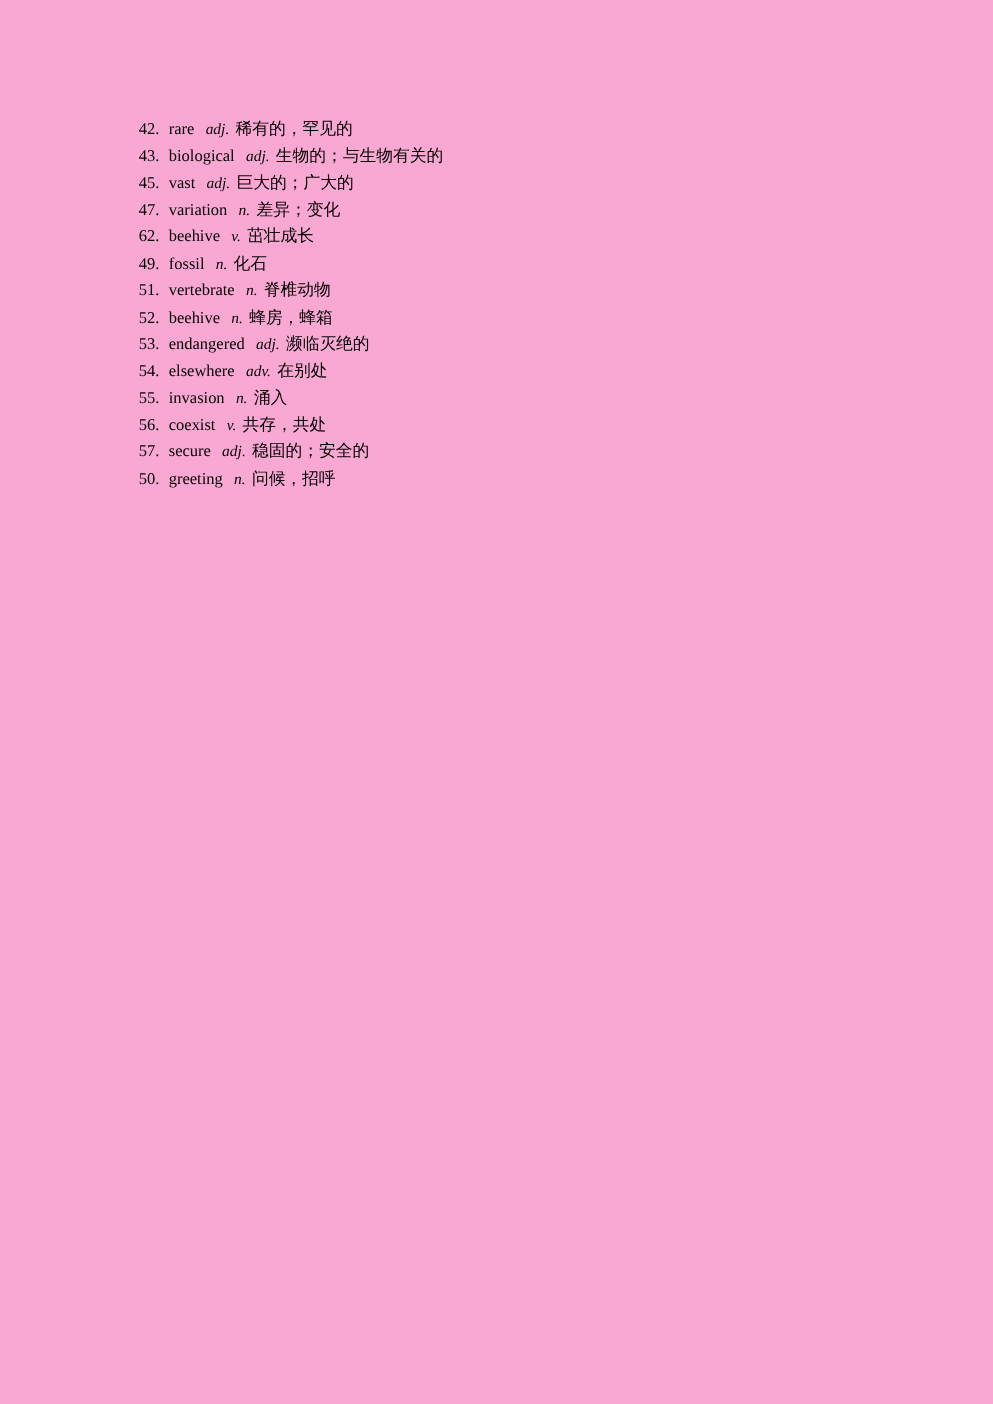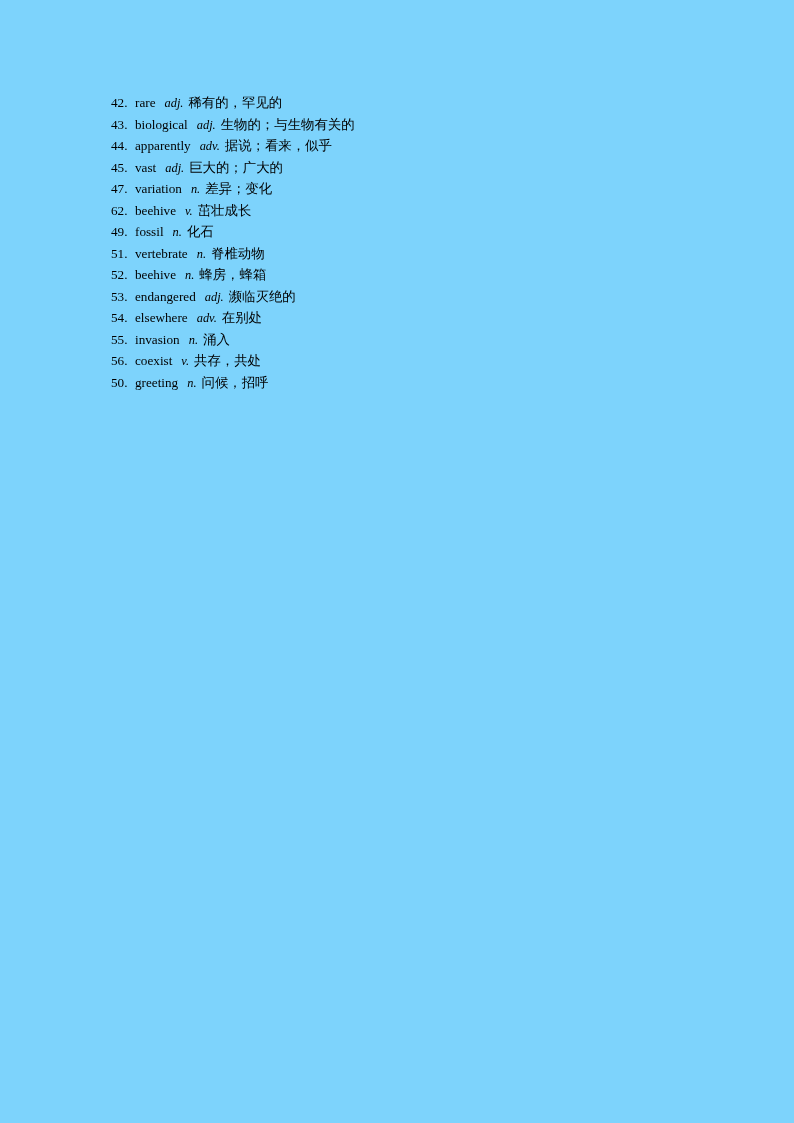--- a/index.html
+++ b/index.html
@@ -17,21 +17,21 @@
     color: #000000;
     -webkit-font-smoothing: none;
   }
 
   .page {
     position: absolute;
     left: 0;
     top: 0;
     width: 794px;
     height: 1123px;
-    background: #7dd3fc;
+    background: #f9a8d4;
   }
 
   .vocab-list {
     position: absolute;
     left: 111px;
     top: 92px;
     width: 620px;
     margin: 0;
     padding: 0;
     list-style: none;
@@ -75,26 +75,26 @@
     letter-spacing: 0px;
   }
 </style>
 </head>
 <body>
 
 <div class="page">
   <ol class="vocab-list" id="vocab-list">
       <li class="vocab-entry"><span class="entry-num">42.</span><span class="entry-word">rare</span><span class="entry-pos">adj.</span><span class="entry-def">稀有的，罕见的</span></li>
       <li class="vocab-entry"><span class="entry-num">43.</span><span class="entry-word">biological</span><span class="entry-pos">adj.</span><span class="entry-def">生物的；与生物有关的</span></li>
-      <li class="vocab-entry"><span class="entry-num">44.</span><span class="entry-word">apparently</span><span class="entry-pos">adv.</span><span class="entry-def">据说；看来，似乎</span></li>
       <li class="vocab-entry"><span class="entry-num">45.</span><span class="entry-word">vast</span><span class="entry-pos">adj.</span><span class="entry-def">巨大的；广大的</span></li>
       <li class="vocab-entry"><span class="entry-num">47.</span><span class="entry-word">variation</span><span class="entry-pos">n.</span><span class="entry-def">差异；变化</span></li>
       <li class="vocab-entry"><span class="entry-num">62.</span><span class="entry-word">beehive</span><span class="entry-pos">v.</span><span class="entry-def">茁壮成长</span></li>
       <li class="vocab-entry"><span class="entry-num">49.</span><span class="entry-word">fossil</span><span class="entry-pos">n.</span><span class="entry-def">化石</span></li>
       <li class="vocab-entry"><span class="entry-num">51.</span><span class="entry-word">vertebrate</span><span class="entry-pos">n.</span><span class="entry-def">脊椎动物</span></li>
       <li class="vocab-entry"><span class="entry-num">52.</span><span class="entry-word">beehive</span><span class="entry-pos">n.</span><span class="entry-def">蜂房，蜂箱</span></li>
       <li class="vocab-entry"><span class="entry-num">53.</span><span class="entry-word">endangered</span><span class="entry-pos">adj.</span><span class="entry-def">濒临灭绝的</span></li>
       <li class="vocab-entry"><span class="entry-num">54.</span><span class="entry-word">elsewhere</span><span class="entry-pos">adv.</span><span class="entry-def">在别处</span></li>
       <li class="vocab-entry"><span class="entry-num">55.</span><span class="entry-word">invasion</span><span class="entry-pos">n.</span><span class="entry-def">涌入</span></li>
       <li class="vocab-entry"><span class="entry-num">56.</span><span class="entry-word">coexist</span><span class="entry-pos">v.</span><span class="entry-def">共存，共处</span></li>
+      <li class="vocab-entry"><span class="entry-num">57.</span><span class="entry-word">secure</span><span class="entry-pos">adj.</span><span class="entry-def">稳固的；安全的</span></li>
       <li class="vocab-entry"><span class="entry-num">50.</span><span class="entry-word">greeting</span><span class="entry-pos">n.</span><span class="entry-def">问候，招呼</span></li>
     </ol>
 </div>
 
 </body></html>

